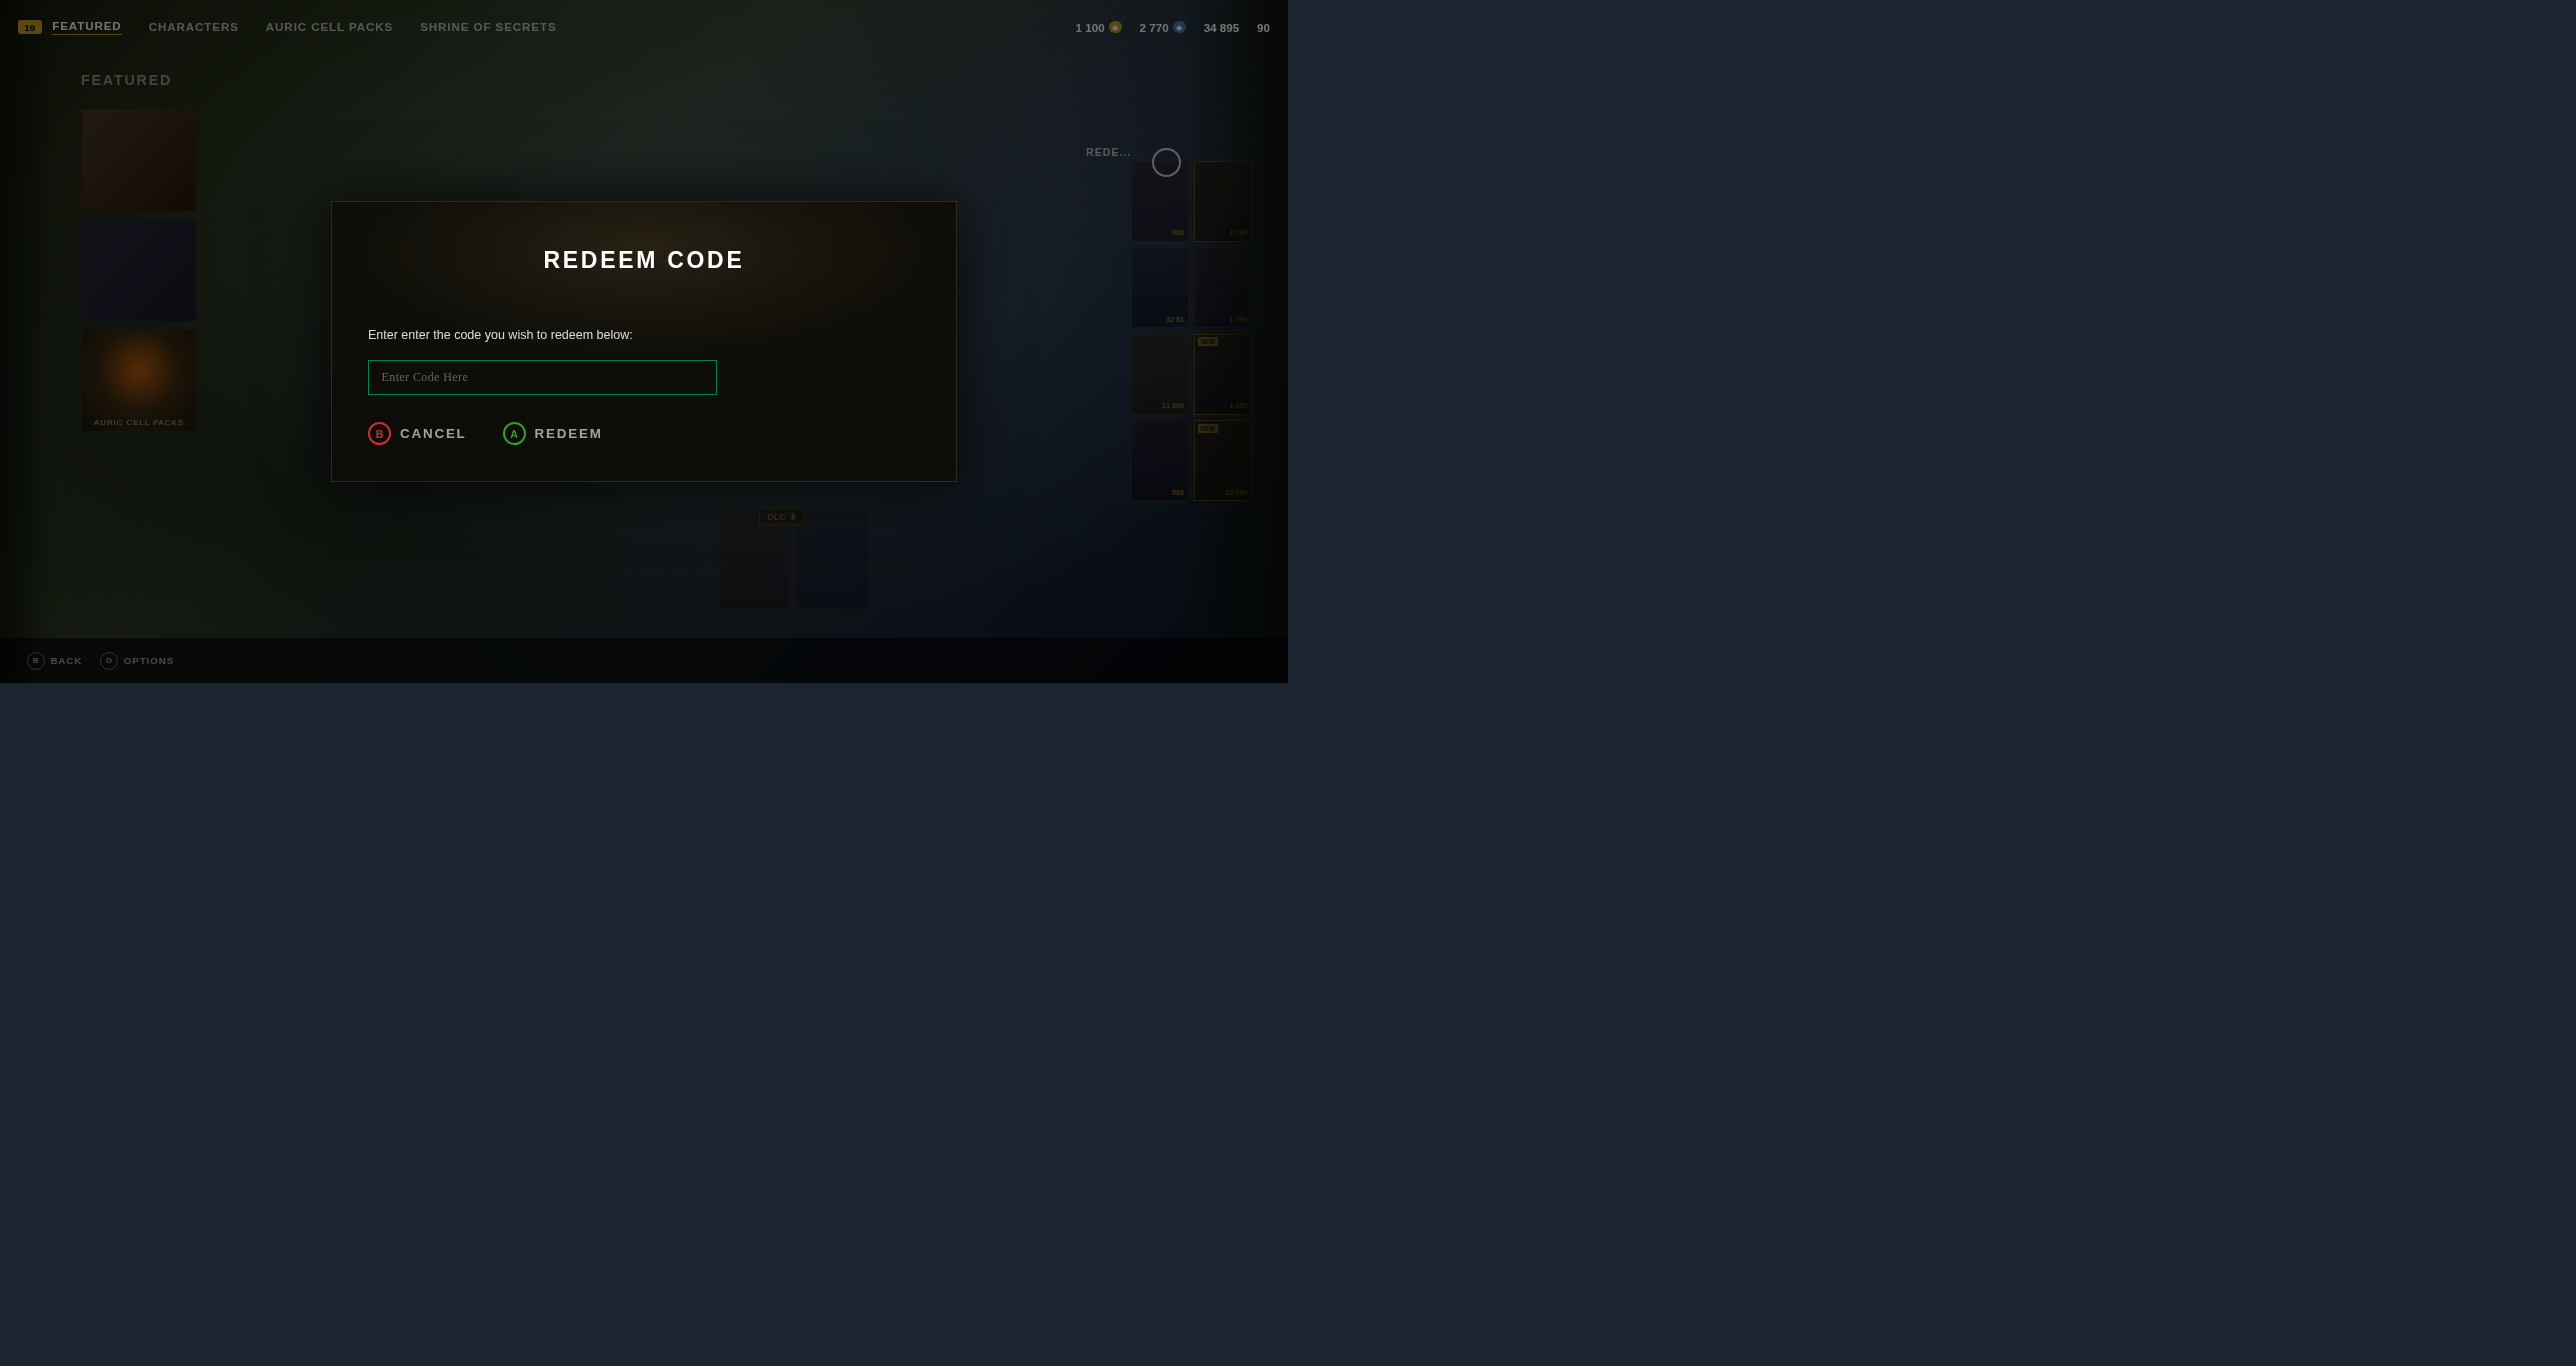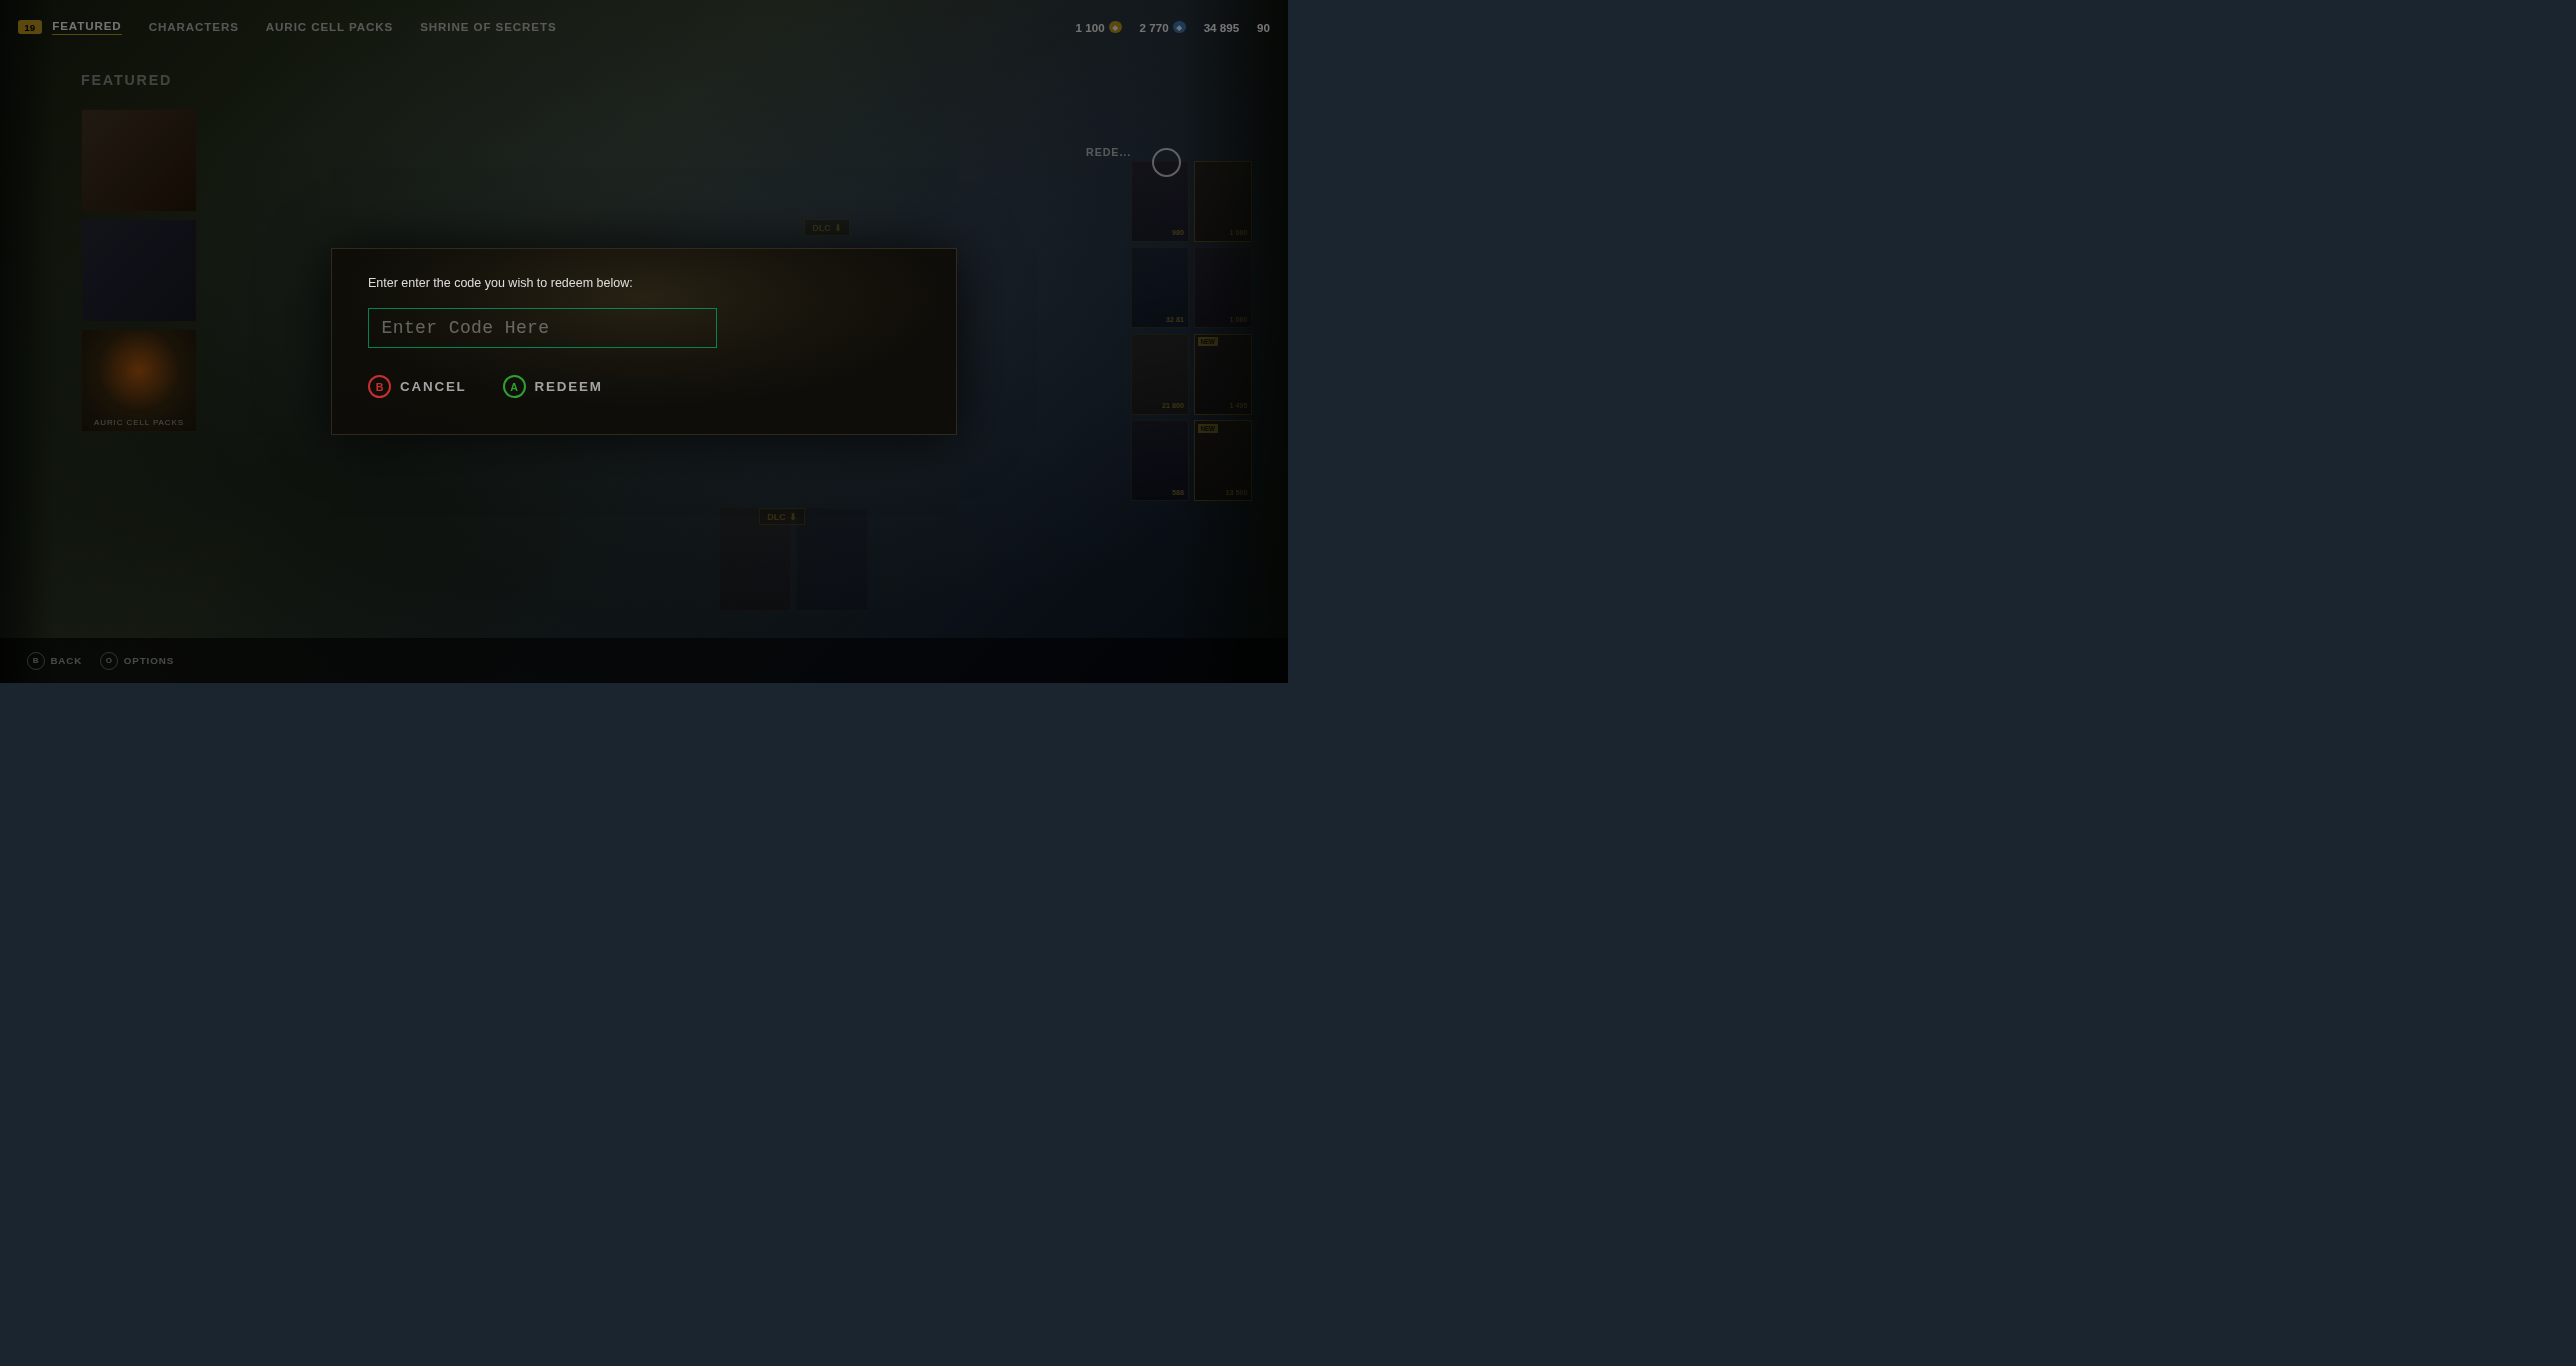--- a/index.html
+++ b/index.html
@@ -321,24 +321,24 @@
       font-size: 12.5px;
       margin-bottom: 18px;
     }
 
     .code-input {
       width: 100%;
       max-width: 349px;
       background: transparent;
       border: 1.3px solid rgba(0, 160, 100, 0.8);
       color: rgba(255,255,255,0.5);
-      font-size: 18px;
+      font-size: 12px;
       padding: 9px 12.5px;
       outline: none;
-      font-family: Liberation Mono, monospace;
+      font-family: Liberation Serif, serif;
       letter-spacing: 0.4px;
     }
 
     .code-input::placeholder {
       color: rgba(255,255,255,0.35);
     }
 
     .modal-actions {
       display: flex;
       align-items: center;
@@ -557,20 +557,21 @@
 
 <div class="dlc-badge dlc-badge-bottom">
   <span>DLC</span>
   <span>⬇</span>
 </div>
 
 <div class="modal-overlay">
   <div class="modal">
     <div class="modal-smoke"></div>
 
+    <div class="modal-title">REDEEM CODE</div>
 
     <div class="modal-divider"></div>
 
     <div class="modal-body">
       <p class="modal-description">Enter enter the code you wish to redeem below:</p>
 
       <input class="code-input" type="text" placeholder="Enter Code Here" style="">
 
       <div class="modal-actions">
         <button class="action-btn">

